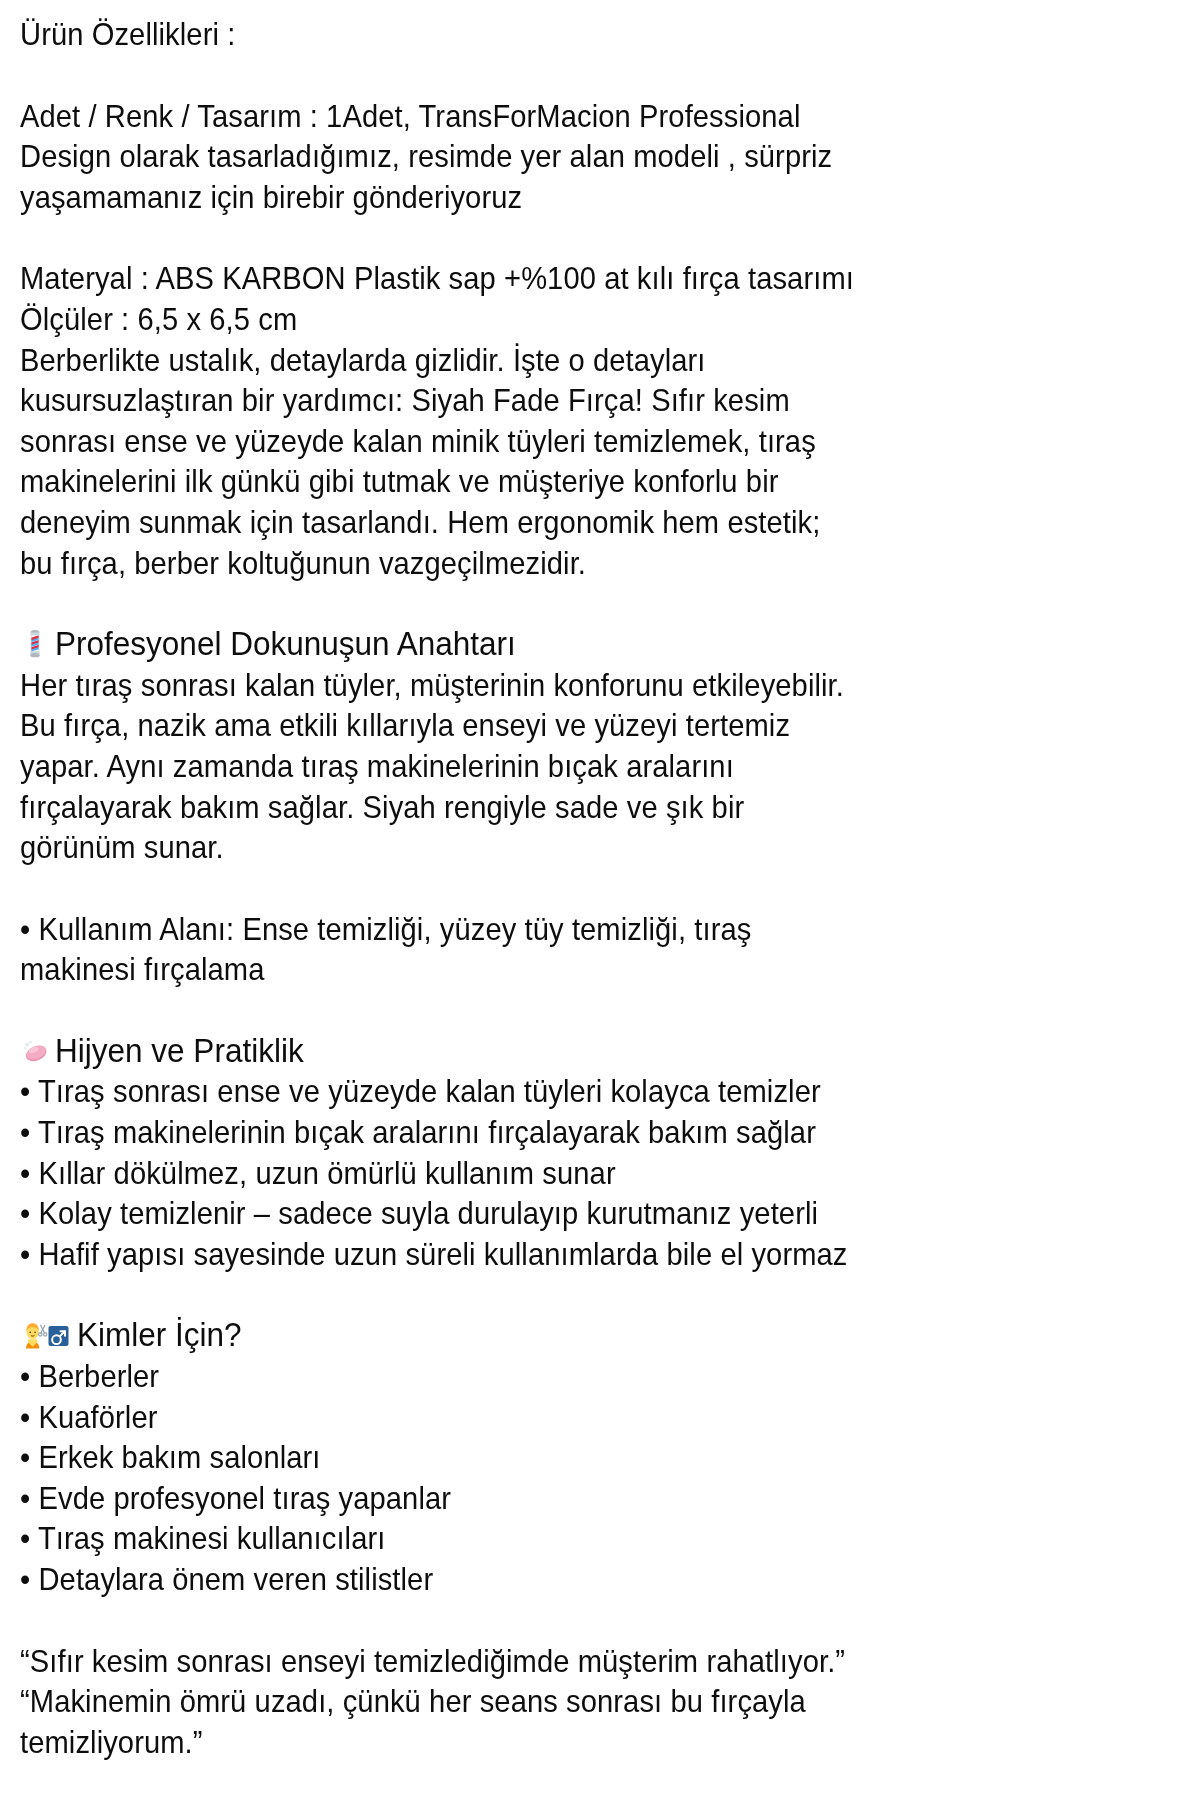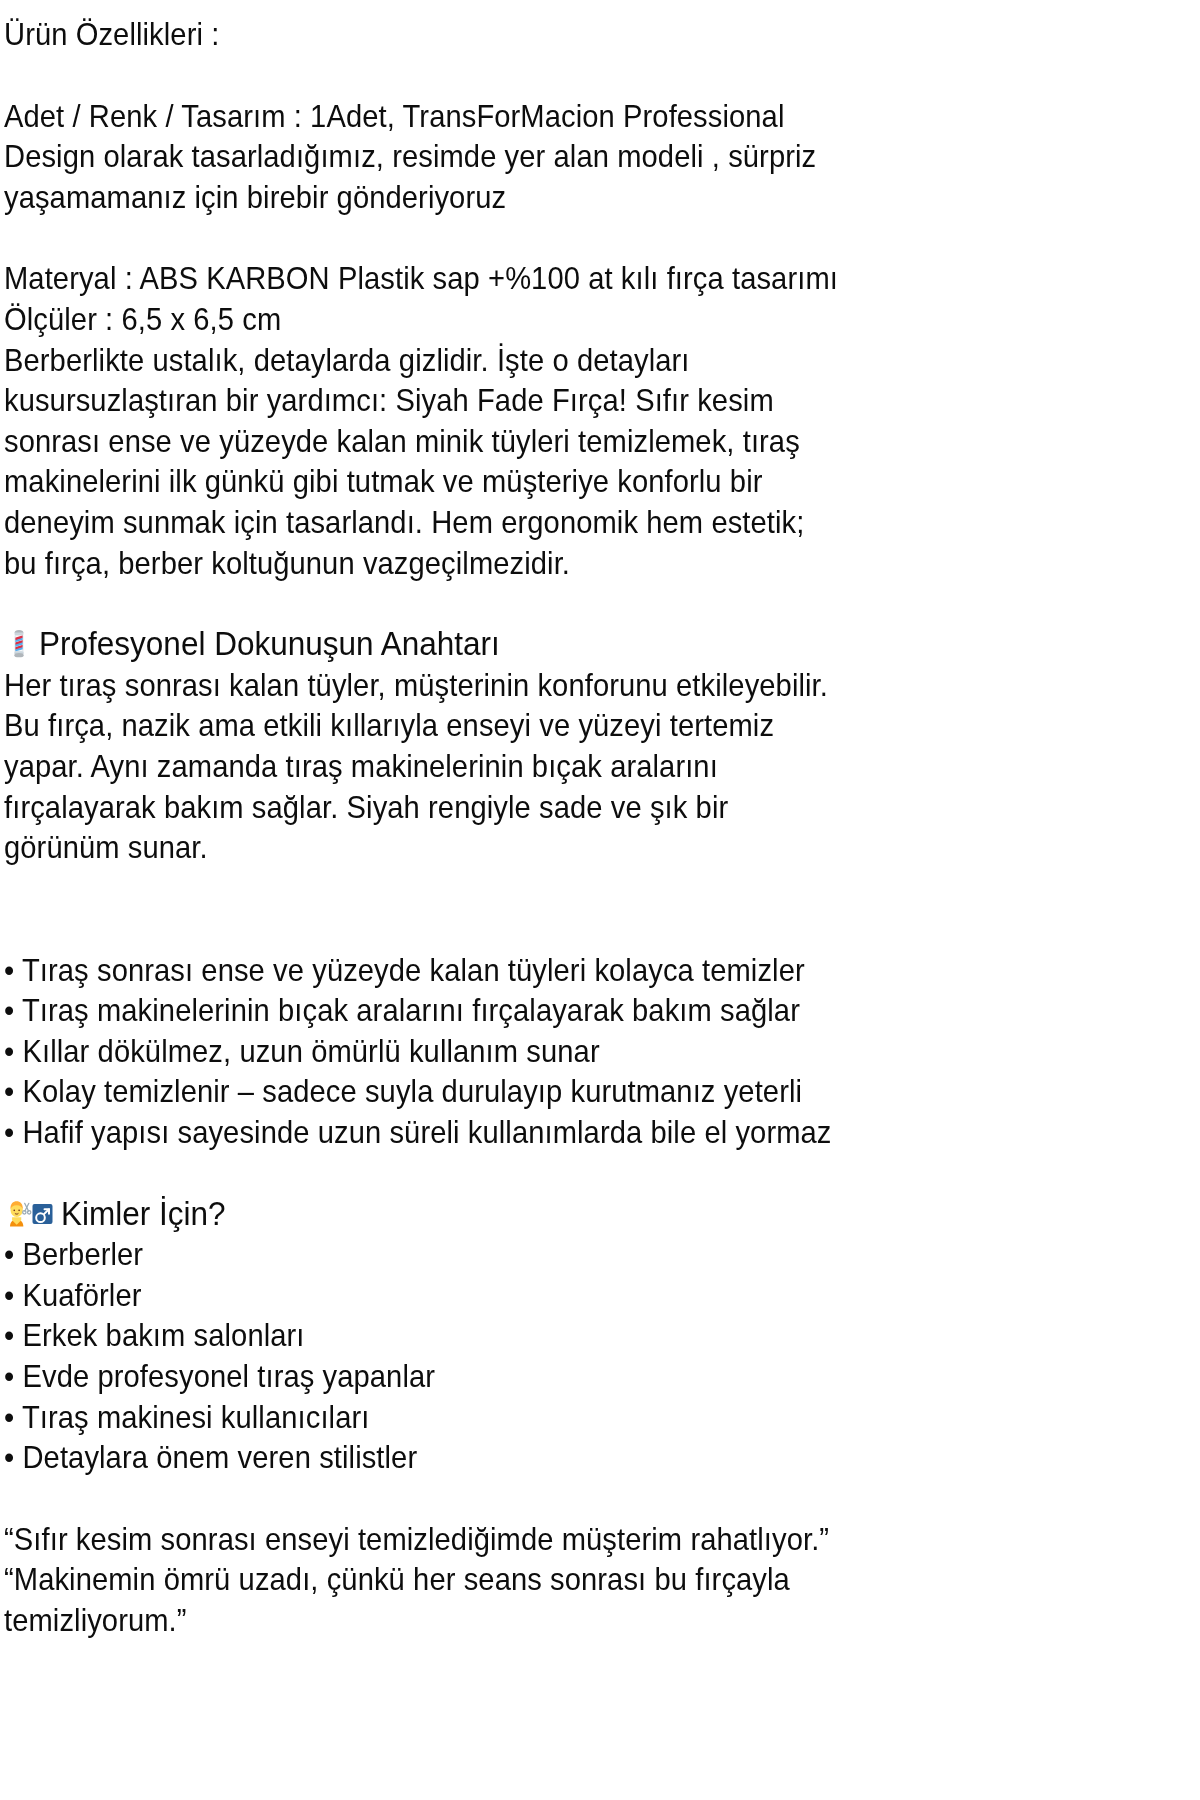--- a/index.html
+++ b/index.html
@@ -22,21 +22,21 @@
     position: absolute;
     left: 0;
     top: 0;
     width: 1200px;
     padding: 14px 0 0 0;
     box-sizing: border-box;
   }
 
   .block {
     margin: 0 0 0 0;
-    padding: 0 22px 0 4px;
+    padding: 0 22px 0 20px;
   }
 
   .line {
     display: block;
     white-space: pre;
     font-size: 30.5px;
     line-height: 40.6px;
     letter-spacing: 0.1px;
     transform: scaleX(0.955);
     transform-origin: left center;
@@ -126,24 +126,43 @@
     </div>
     <span class="line">Her tıraş sonrası kalan tüyler, müşterinin konforunu etkileyebilir.</span>
     <span class="line">Bu fırça, nazik ama etkili kıllarıyla enseyi ve yüzeyi tertemiz</span>
     <span class="line">yapar. Aynı zamanda tıraş makinelerinin bıçak aralarını</span>
     <span class="line">fırçalayarak bakım sağlar. Siyah rengiyle sade ve şık bir</span>
     <span class="line">görünüm sunar.</span>
   </div>
 
   <div class="spacer-md"></div>
 
-
-  <div class="spacer-md"></div>
-
-  <div class="block">
+  <div class="block">
+    <span class="line">• Kullanım Alanı: Ense temizliği, yüzey tüy temizliği, tıraş</span>
+    <span class="line">makinesi fırçalama</span>
+  </div>
+
+  <div class="spacer-md"></div>
+
+  <div class="block">
+    <div class="heading-line">
+      <span class="emoji-svg">
+        <svg viewBox="0 0 36 36" xmlns="http://www.w3.org/2000/svg">
+          <g fill="#e1e8ed" opacity="0.95">
+            <circle cx="8.5" cy="10.5" r="2.3"></circle>
+            <circle cx="12.5" cy="7.5" r="1.6"></circle>
+            <circle cx="6.2" cy="15.0" r="1.4"></circle>
+          </g>
+          <ellipse cx="19.5" cy="21" rx="13" ry="8.4" transform="rotate(-22 19.5 21)" fill="#ea98b0"></ellipse>
+          <ellipse cx="19.5" cy="19.6" rx="12" ry="7.5" transform="rotate(-22 19.5 19.6)" fill="#f4abc4"></ellipse>
+          <ellipse cx="16.5" cy="16.8" rx="6.2" ry="3.2" transform="rotate(-22 16.5 16.8)" fill="#fac8da" opacity="0.85"></ellipse>
+        </svg>
+      </span>
+      <span class="htext">Hijyen ve Pratiklik</span>
+    </div>
     <span class="line">• Tıraş sonrası ense ve yüzeyde kalan tüyleri kolayca temizler</span>
     <span class="line">• Tıraş makinelerinin bıçak aralarını fırçalayarak bakım sağlar</span>
     <span class="line">• Kıllar dökülmez, uzun ömürlü kullanım sunar</span>
     <span class="line">• Kolay temizlenir – sadece suyla durulayıp kurutmanız yeterli</span>
     <span class="line">• Hafif yapısı sayesinde uzun süreli kullanımlarda bile el yormaz</span>
   </div>
 
   <div class="spacer-md"></div>
 
   <div class="block">

